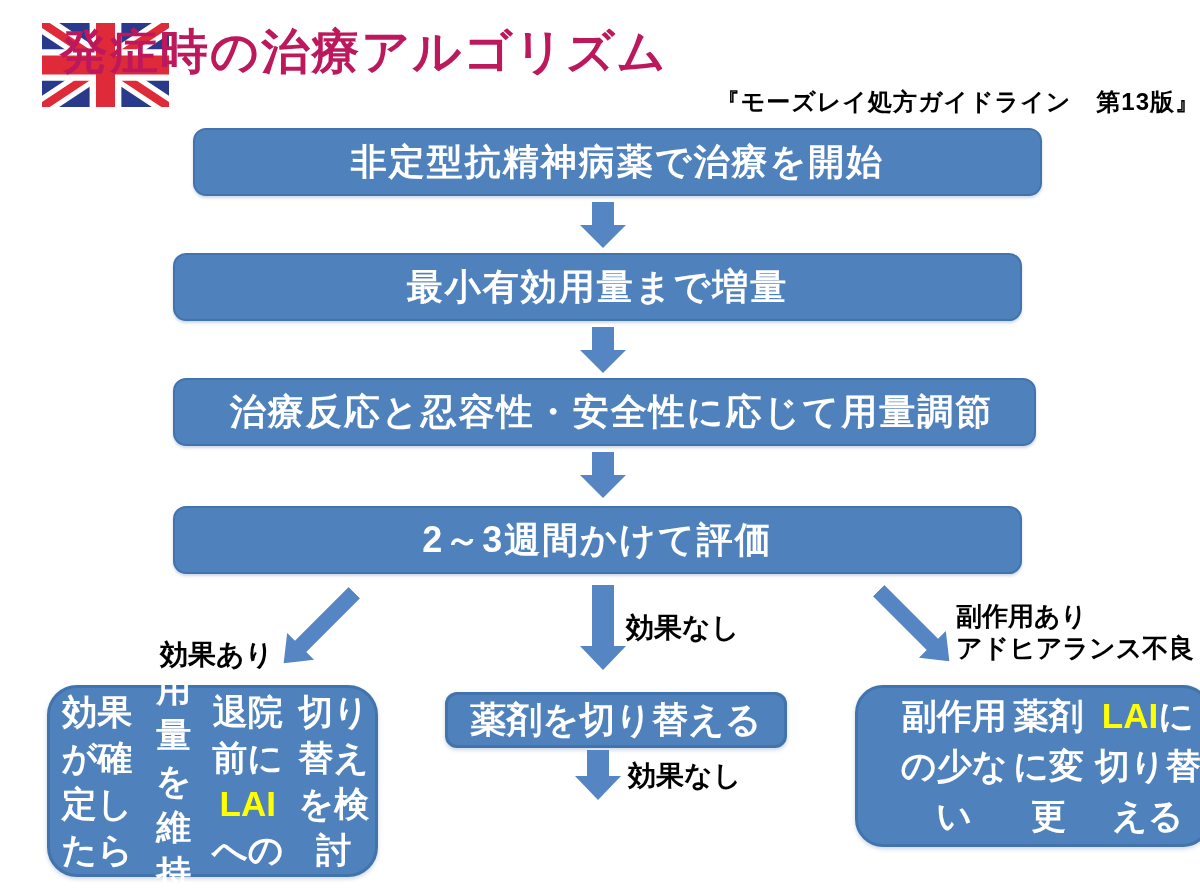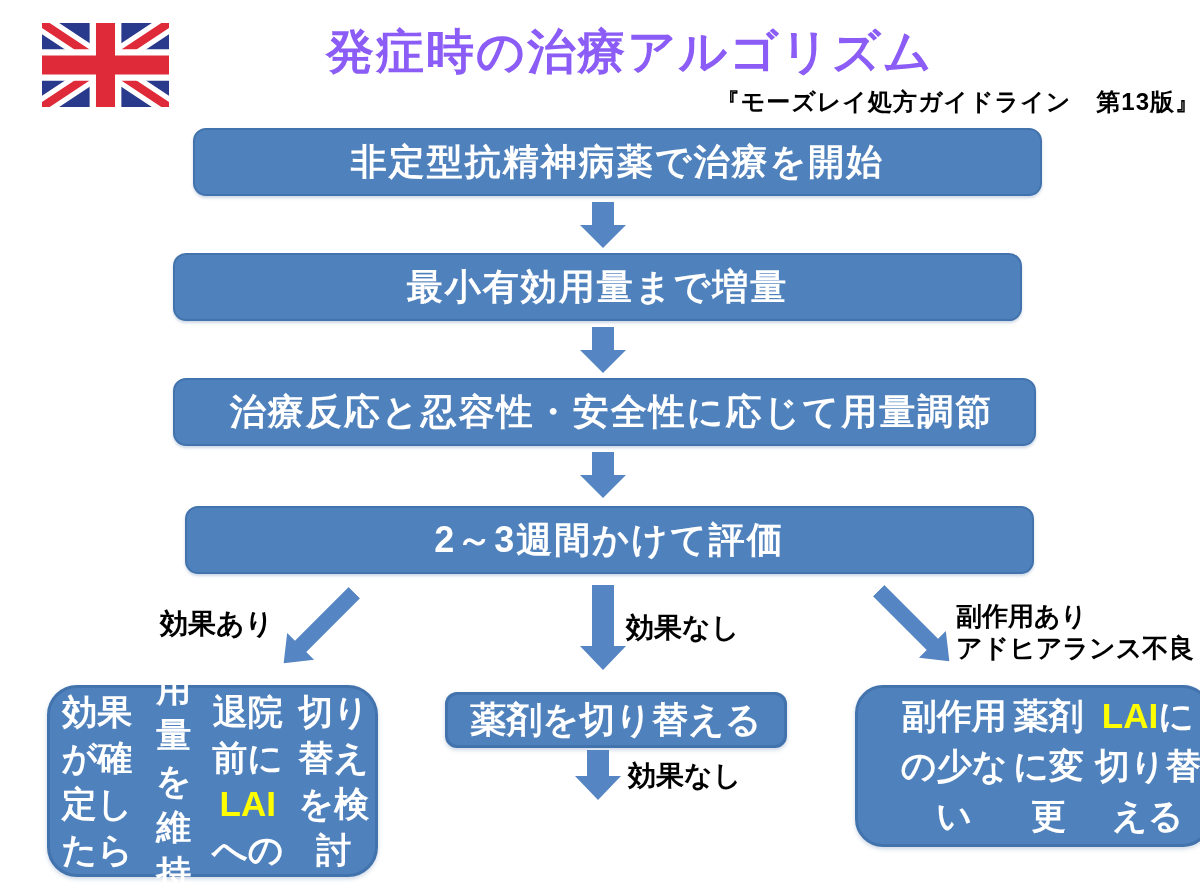--- a/index.html
+++ b/index.html
@@ -4,22 +4,22 @@
 <style>
   html,body{margin:0;padding:0;background:#ffffff;}
   #canvas{
     position:relative;width:1200px;height:894px;background:#ffffff;overflow:hidden;
     font-family:"Liberation Sans", sans-serif;
   }
   .abs{position:absolute;}
   
   .flag{left:42px;top:23px;width:127px;height:84px;}
   .title{
-    left:60px;top:20px;width:1140px;text-align:center;
-    font-size:48px;font-weight:bold;color:#8b5cf6;letter-spacing:2px;
+    left:60px;top:20px;width:1140px;text-align:left;
+    font-size:48px;font-weight:bold;color:#be185d;letter-spacing:2px;
   }
   .subtitle{
     left:0;top:86px;width:1200px;text-align:right;
     font-size:24px;font-weight:bold;color:#000000;letter-spacing:1px;
   }
   
   .main-box{
     left:173px;width:845px;height:64px;background:#4f81bd;
     border:2px solid #4273ad;border-radius:13px;
     display:flex;align-items:center;justify-content:center;
@@ -36,21 +36,21 @@
   .right-box{left:855px;top:685px;width:309px;height:156px;border-radius:28px;font-size:35px;line-height:50px;padding-left:41px;}
   .mid-switch-box{left:445px;top:692px;width:336px;height:50px;border-radius:12px;font-size:36px;line-height:50px;flex-direction:row;}
   .clozapine-box{left:447px;top:805px;width:339px;height:60px;border-radius:12px;font-size:38px;color:#ffff00;flex-direction:row;}
   .hl{color:#ffff00;}
   
   .arrow polygon{fill:#5585c2;}
   .rot-dl{transform:rotate(45deg);}
   .rot-dr{transform:rotate(-45deg);}
   
   .blabel{color:#000000;font-weight:bold;white-space:nowrap;}
-  .lbl-left{left:160px;top:605px;font-size:28px;}
+  .lbl-left{left:160px;top:636px;font-size:28px;}
   .lbl-mid{left:626px;top:609px;font-size:28px;}
   .lbl-right{left:956px;top:600px;font-size:26px;line-height:32px;}
   .lbl-mid2{left:628px;top:757px;font-size:28px;}
 </style>
 </head>
 <body>
 
 <div id="canvas">
 
   <div class="abs flag">
@@ -62,21 +62,21 @@
       <path d="M30,0 V40 M0,20 H60" stroke="#de2a39" stroke-width="9"></path>
     </svg>
   </div>
 
   <div class="abs title">発症時の治療アルゴリズム</div>
   <div class="abs subtitle">『モーズレイ処方ガイドライン　第13版』</div>
 
   <div class="abs main-box" style="top:128px;margin-left:20px;">非定型抗精神病薬で治療を開始</div>
   <div class="abs main-box" style="top:253px;">最小有効用量まで増量</div>
   <div class="abs main-box" style="top:378px;padding-left:14px;">治療反応と忍容性・安全性に応じて用量調節</div>
-  <div class="abs main-box" style="top:506px;margin-left:12px;">2～3週間かけて評価</div>
+  <div class="abs main-box" style="top:506px;">2～3週間かけて評価</div>
 
   <svg class="abs arrow" style="left:580px;top:202px;" width="46" height="46" viewBox="0 0 46 46">
       <polygon points="12,0 34,0 34,23 46,23 23,46 0,23 12,23"></polygon>
     </svg>
   <svg class="abs arrow" style="left:580px;top:327px;" width="46" height="46" viewBox="0 0 46 46">
       <polygon points="12,0 34,0 34,23 46,23 23,46 0,23 12,23"></polygon>
     </svg>
   <svg class="abs arrow" style="left:580px;top:452px;" width="46" height="46" viewBox="0 0 46 46">
       <polygon points="12,0 34,0 34,23 46,23 23,46 0,23 12,23"></polygon>
     </svg>

